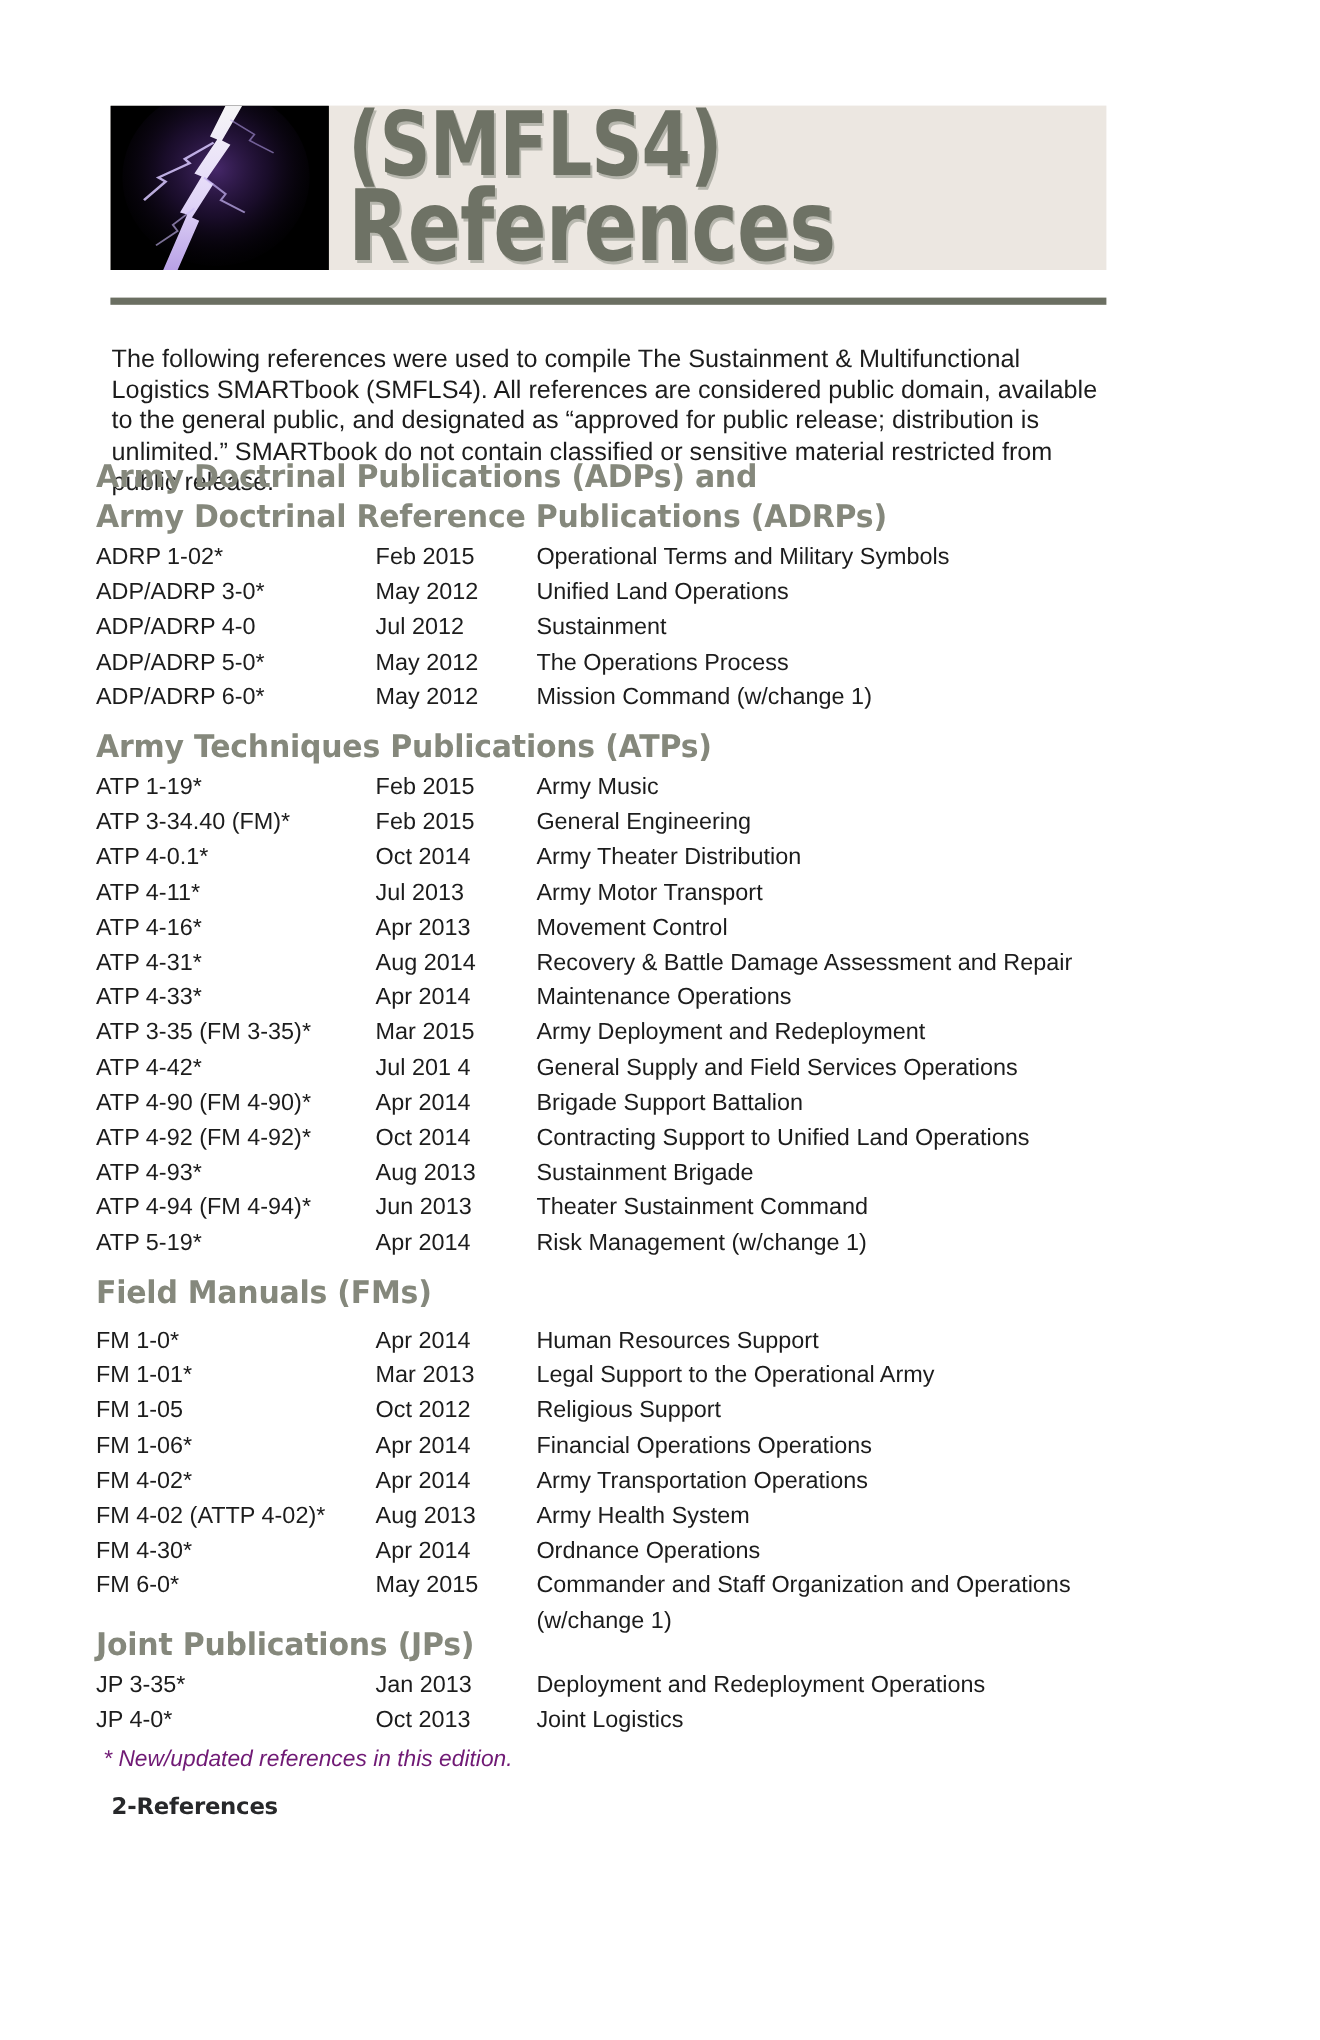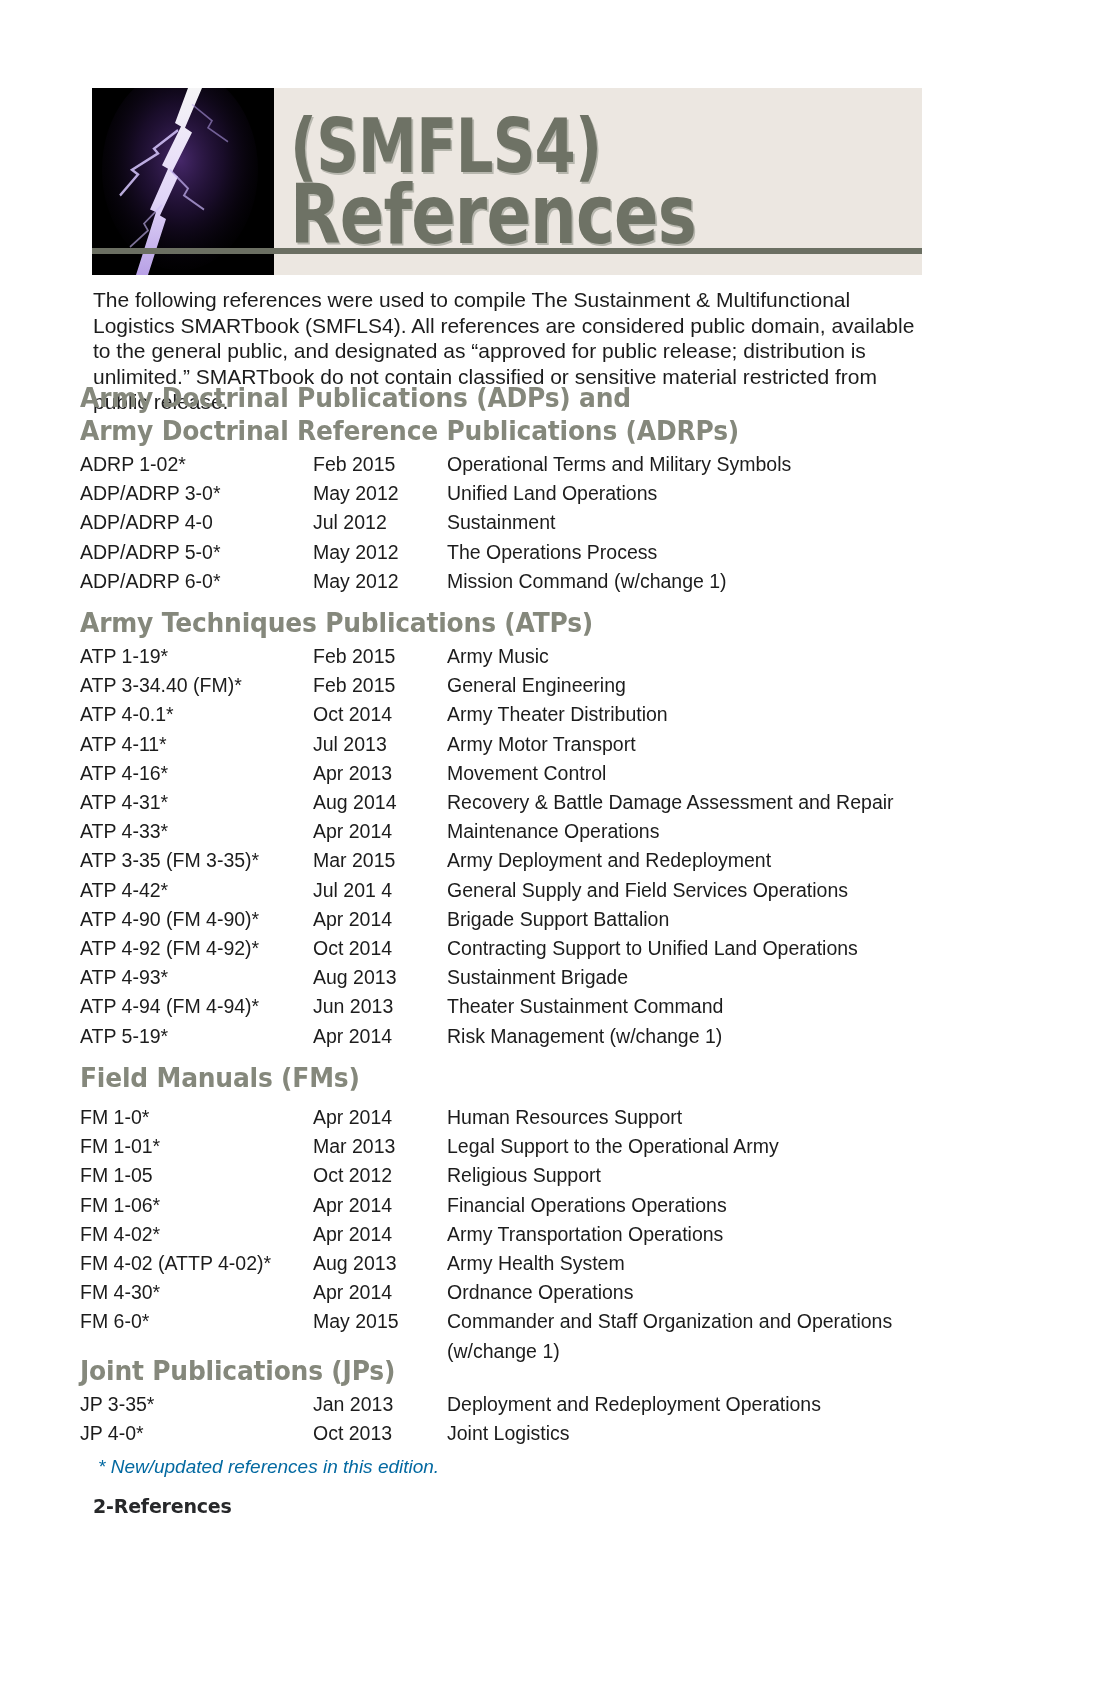--- a/index.html
+++ b/index.html
@@ -22,21 +22,21 @@
     width: 1100px;
     height: 1700px;
   }
 
   
   .banner {
     position: absolute;
     left: 92px;
     top: 88px;
     width: 830px;
-    height: 187px;
+    height: 137px;
     background: #ece7e1;
     display: flex;
     align-items: stretch;
     overflow: hidden;
   }
   .banner-art {
     width: 182px;
     flex: 0 0 182px;
     background: #000000;
     position: relative;
@@ -112,24 +112,24 @@
     white-space: nowrap;
   }
   .ref-id   { width: 233px; flex: 0 0 233px; }
   .ref-date { width: 134px; flex: 0 0 134px; }
   .ref-title { flex: 1 1 auto; white-space: normal; }
   .ref-title .cont { display: block; }
 
   
   .footnote {
     position: absolute;
-    left: 98px;
+    left: 86px;
     font-style: italic;
     font-size: 19px;
-    color: #0369a1;
+    color: #701a75;
   }
   .page-num {
     position: absolute;
     left: 93px;
     font-family: "DejaVu Sans", sans-serif;
     font-weight: 700;
     font-size: 19px;
     color: #27282a;
     letter-spacing: -0.2px;
     text-align: right;

